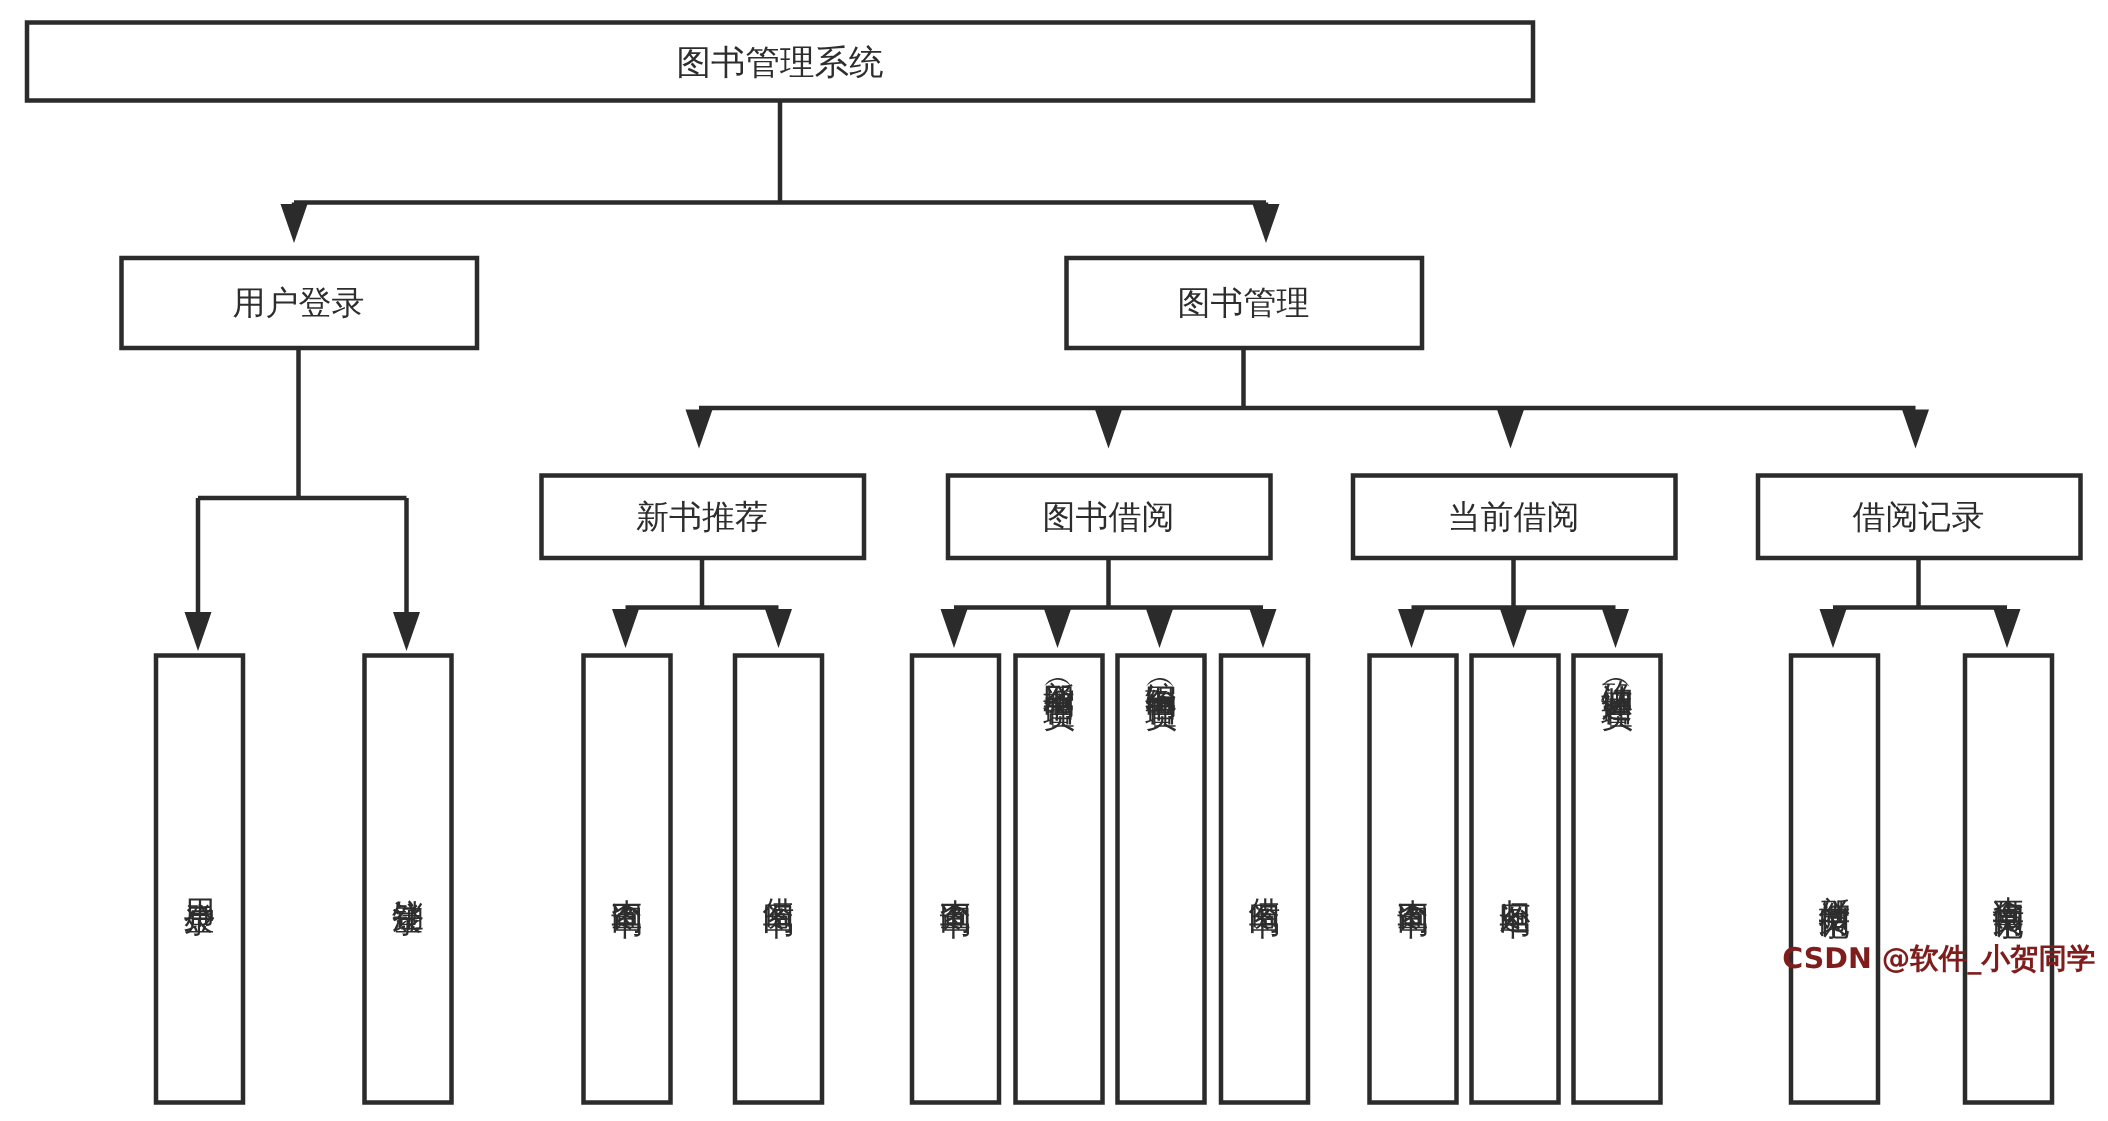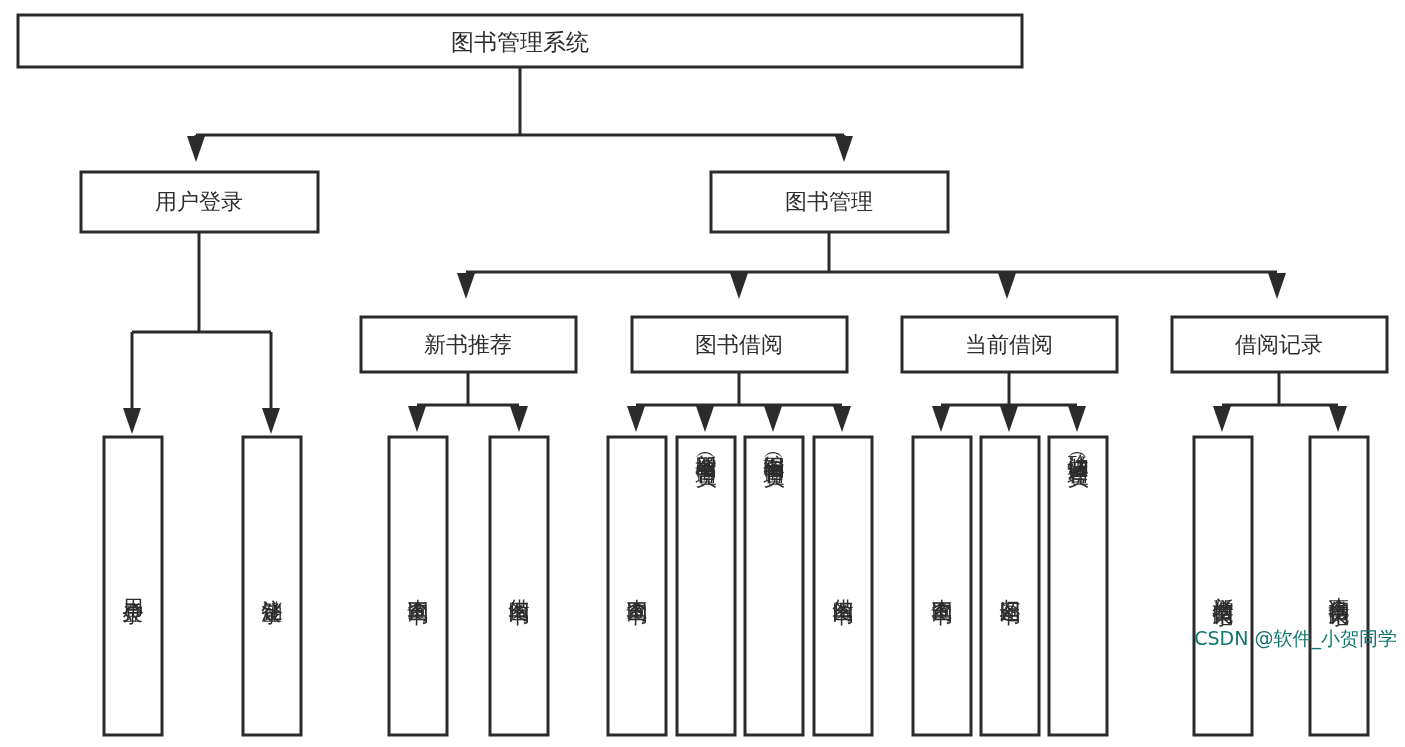--- a/index.html
+++ b/index.html
@@ -57,23 +57,24 @@
   .arrow-head {
     fill: #2b2b2b;
     stroke: none;
   }
   .watermark {
     position: absolute;
     right: 8px;
     bottom: 4px;
     font-family: "DejaVu Sans", "Liberation Sans", sans-serif;
     font-size: 19px;
-    color: #0f766e;
+    color: #7f1d1d;
     white-space: nowrap;
     pointer-events: none;
+    font-weight: bold;
   }
 </style>
 </head>
 <body>
 
 <div id="diagram-root">
   <svg class="diagram" viewBox="0 0 1405 747" xmlns="http://www.w3.org/2000/svg">
 
     <defs>
       <g id="arrowtip">

